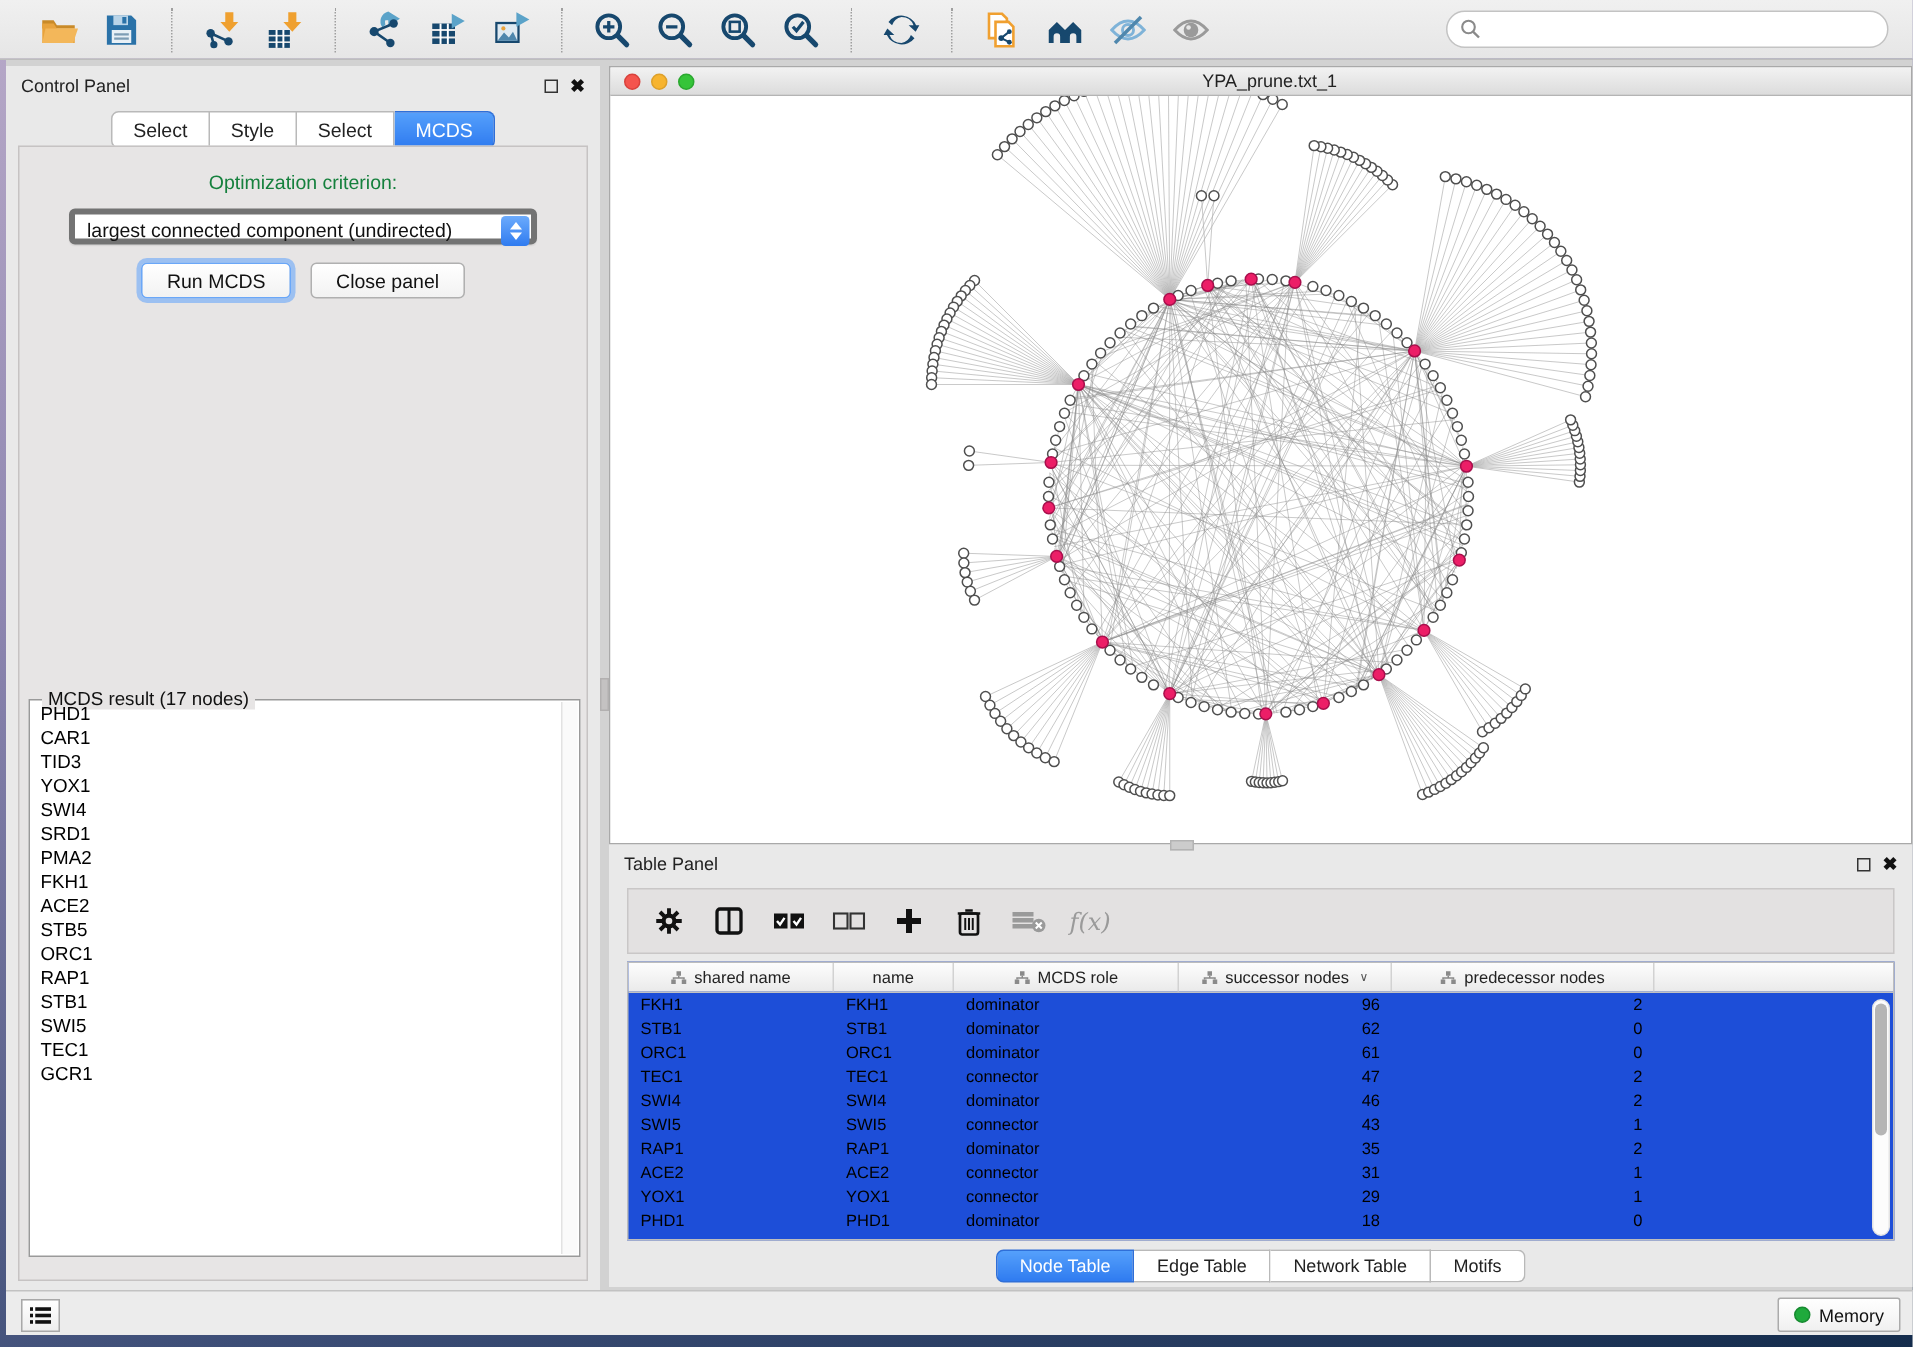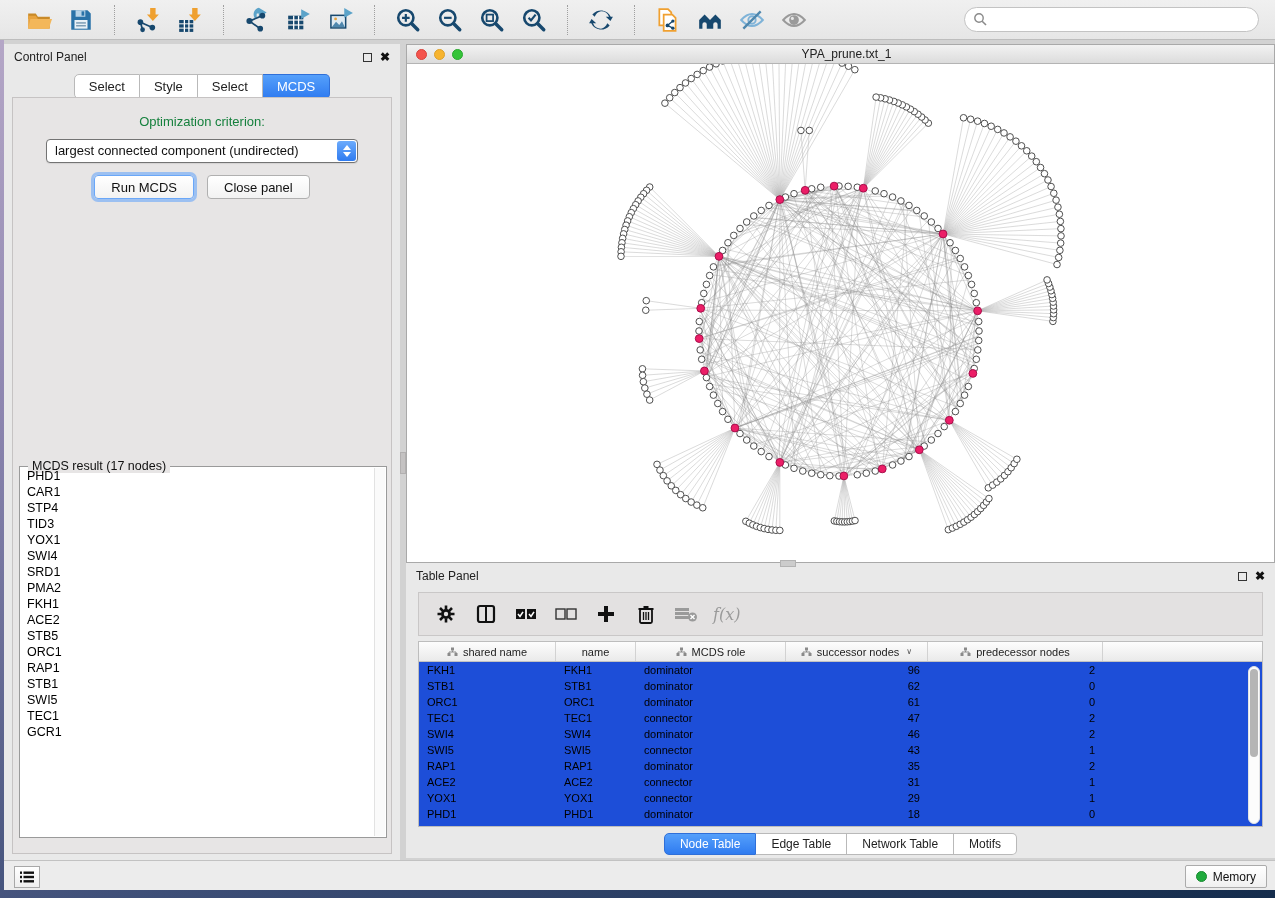--- a/index.html
+++ b/index.html
@@ -34,21 +34,21 @@
   .close-x { font-size:12px; font-weight:bold; color:#111; line-height:1; }
   .ctl-tabs { position:absolute; left:0; top:30px; width:100%; display:flex; justify-content:center; }
   .seg-tab { font-size:13px; padding:4px 14px; background:#fff; border:1px solid #b9b9b9; border-left:none; color:#222; }
   .seg-tab:first-child { border-left:1px solid #b9b9b9; border-radius:5px 0 0 5px; }
   .seg-tab:last-child { border-radius:0 5px 5px 0; }
   .seg-tab.active { background:linear-gradient(#55a0fb,#2f7bf0); border-color:#2f6fd8; color:#fff; }
   .ctl-inner { position:absolute; left:8px; top:53px; width:380px; height:757px;
     background:#e7e5e5; border:1px solid #c6c3c3; }
   .opt-label { margin-top:16px; text-align:center; font-size:13px; color:#15803d; }
   .combo { position:relative; margin:10px auto 0; width:312px; height:24px; background:#fff;
-    border:1px solid #737373; border-radius:4px; font-size:13px; line-height:22px; padding-left:8px; color:#111;
+    border:4px solid #737373; border-radius:4px; font-size:13px; line-height:22px; padding-left:8px; color:#111;
     box-shadow:0 1px 1px rgba(0,0,0,.08); }
   .combo-stepper { position:absolute; right:1px; top:1px; width:19px; height:20px; border-radius:3px;
     background:linear-gradient(#6cabfc,#2f7bf0); display:flex; flex-direction:column; align-items:center; justify-content:center; gap:2px; }
   .combo-stepper .tri { width:0; height:0; border-left:4px solid transparent; border-right:4px solid transparent; }
   .tri.up { border-bottom:5px solid #fff; }
   .tri.down { border-top:5px solid #fff; }
   .btn-row { margin-top:12px; display:flex; justify-content:center; gap:13px; }
   .mac-btn { font-family:"Liberation Sans",sans-serif; font-size:13px; color:#111; background:linear-gradient(#ffffff,#f2f2f2);
     border:1px solid #b0b0b0; border-radius:4px; padding:3px 16px; height:24px; }
   .mac-btn.focus { box-shadow:0 0 0 3px rgba(106,167,248,.6); border-color:#6aa7f8; }
@@ -304,21 +304,20 @@
         </div>
         <div class="btn-row">
           <button class="mac-btn focus">Run MCDS</button>
           <button class="mac-btn">Close panel</button>
         </div>
         <div class="result-box">
           <span class="result-legend">MCDS result (17 nodes)</span>
           <ul class="result-list" id="result-list">
               <li>PHD1</li>
               <li>CAR1</li>
-              <li>STP4</li>
               <li>TID3</li>
               <li>YOX1</li>
               <li>SWI4</li>
               <li>SRD1</li>
               <li>PMA2</li>
               <li>FKH1</li>
               <li>ACE2</li>
               <li>STB5</li>
               <li>ORC1</li>
               <li>RAP1</li>

